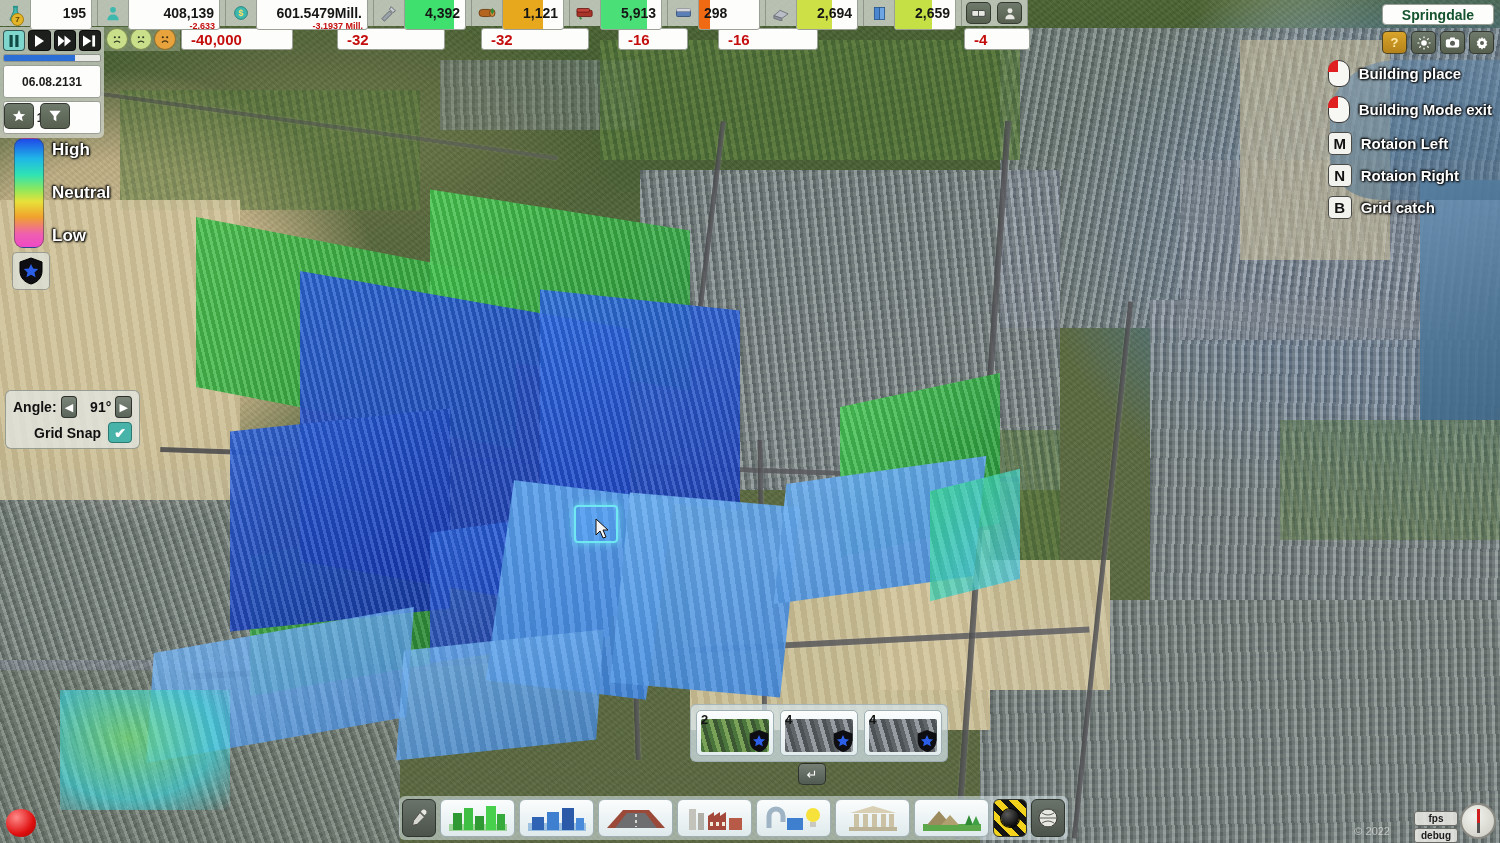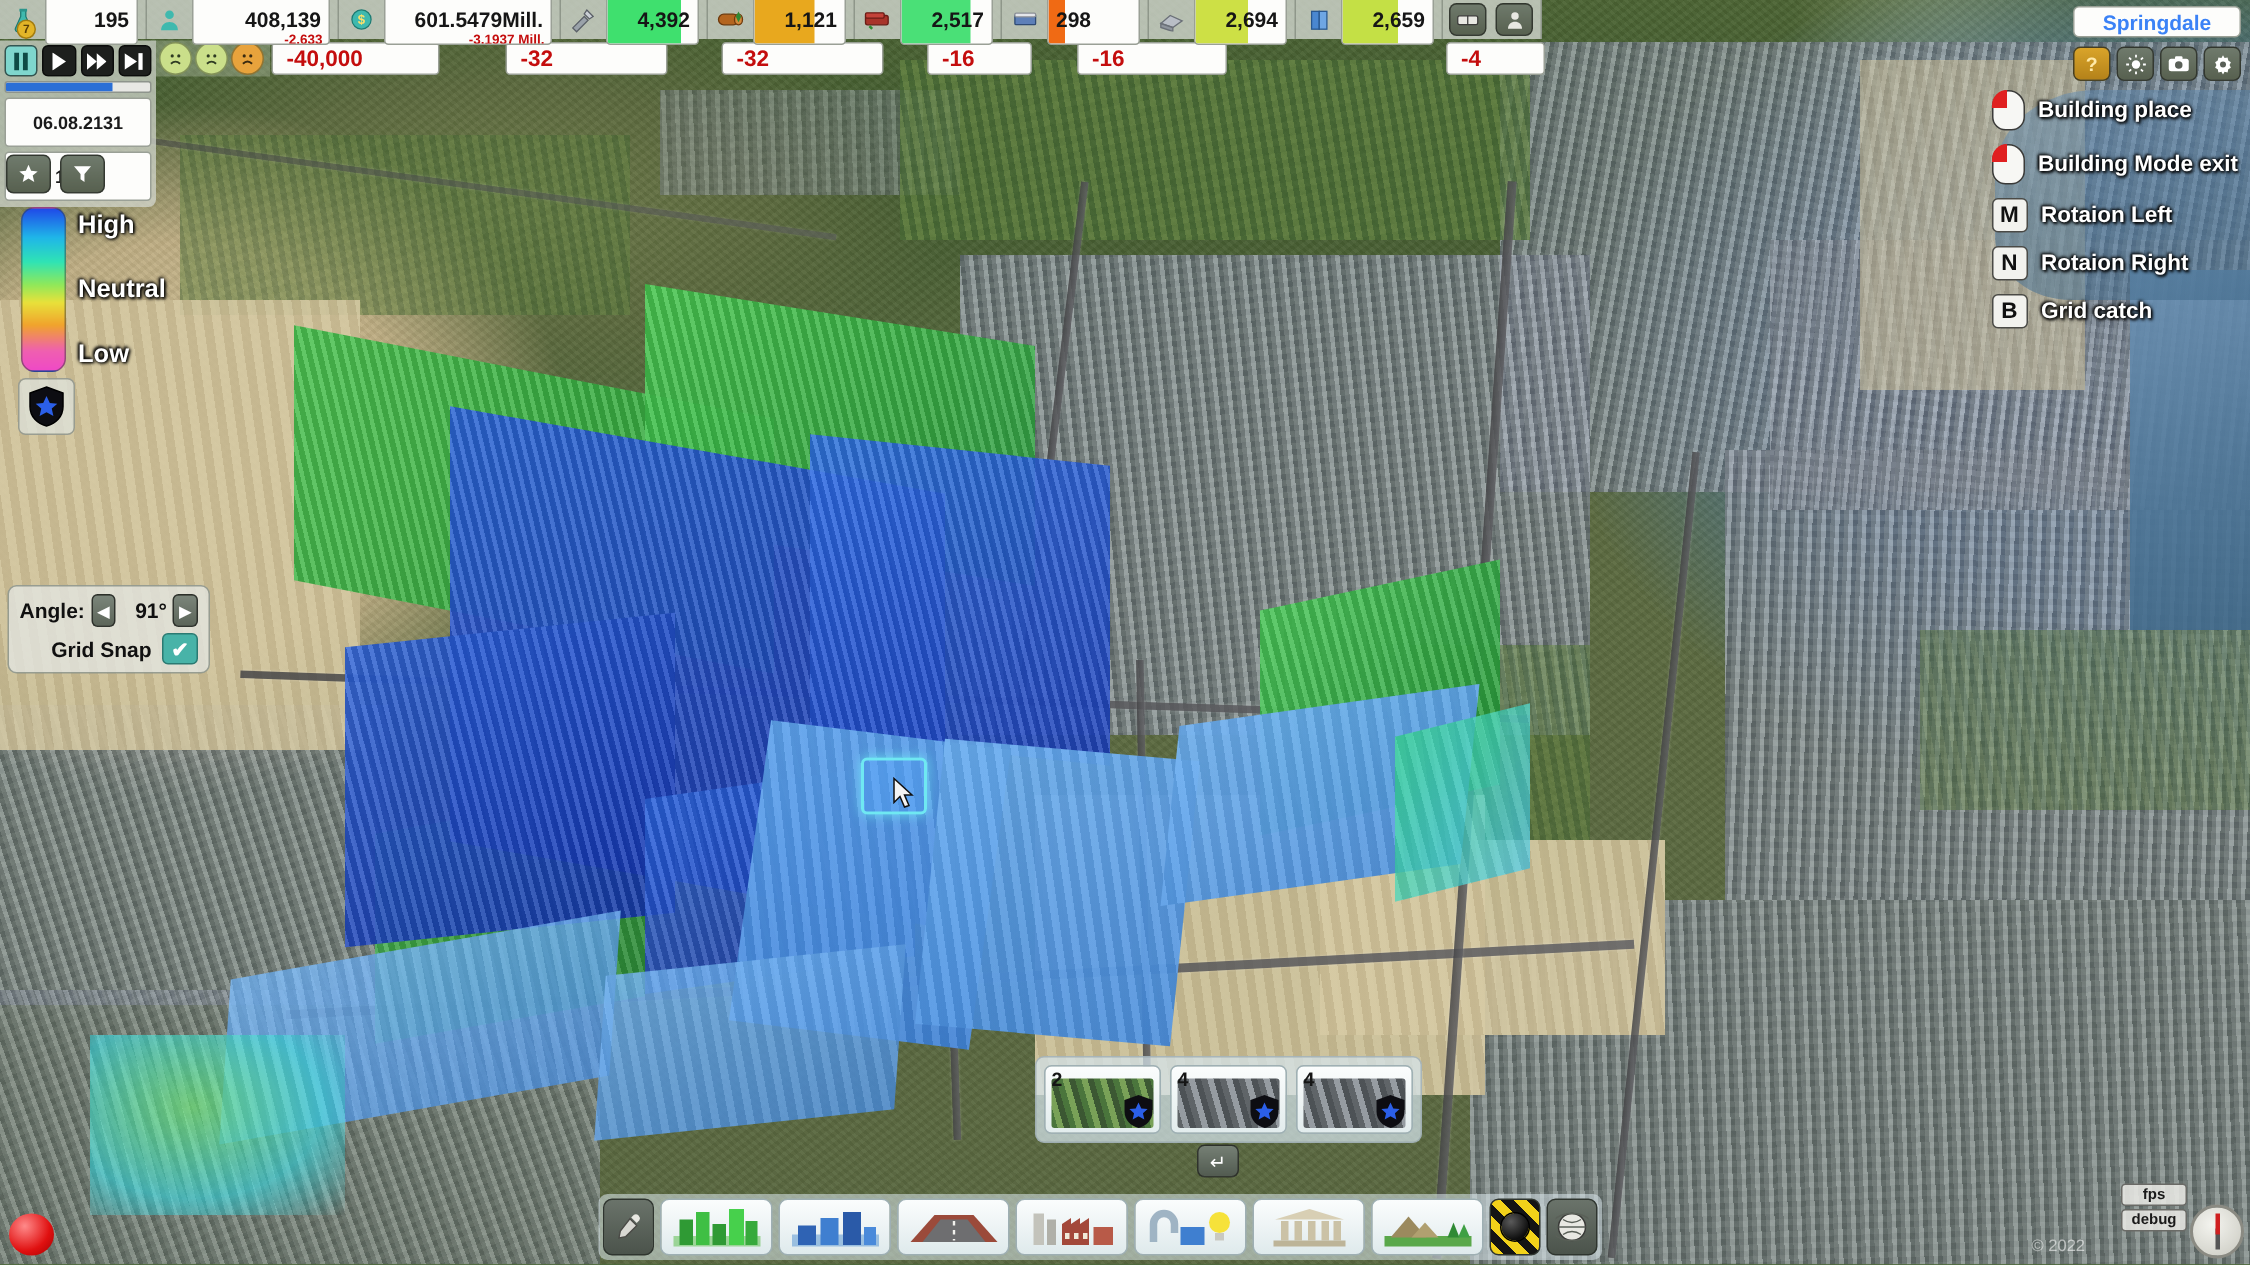--- a/index.html
+++ b/index.html
@@ -241,21 +241,21 @@
     display: flex; align-items: center; justify-content: center;
     color: #fff; font-size: 14px; font-weight: bold; cursor: pointer;
   }
 
   
   #cityname {
     position: absolute; top: 4px; right: 6px;
     width: 112px; height: 21px;
     background: #fdfdfb; border: 1px solid #9aa096; border-radius: 4px;
     display: flex; align-items: center; justify-content: center;
-    font-size: 14px; font-weight: bold; color: #3b82f6;
+    font-size: 14px; font-weight: bold; color: #14532d;
     z-index: 40;
   }
   #trbtns {
     position: absolute; top: 31px; right: 6px;
     display: flex; gap: 4px; z-index: 40;
   }
   #trbtns .sqbtn { width: 25px; height: 23px; font-size: 12px; }
   #trbtns .sqbtn.help { background: linear-gradient(180deg,#d9a42a,#b4821a); }
 
   
@@ -360,21 +360,21 @@
   }
   .tbtn.hazard::after {
     content: ""; position: absolute; width: 18px; height: 18px; border-radius: 50%;
     background: radial-gradient(circle at 35% 30%, #5a5a5a, #0e0e0e 70%);
     box-shadow: 0 0 0 1px #000;
   }
   .tart { width: 62px; height: 28px; border-radius: 3px; }
 
   
   #fpsbox {
-    position: absolute; right: 42px; bottom: 22px;
+    position: absolute; right: 42px; bottom: 0;
     display: flex; flex-direction: column; gap: 2px; z-index: 40;
   }
   .fpsbtn {
     width: 44px; height: 15px;
     background: rgba(232,232,228,0.88);
     border: 1px solid #6a6a66; border-radius: 3px;
     display: flex; align-items: center; justify-content: center;
     font-size: 10px; font-weight: bold; color: #1a1a1a;
     cursor: pointer;
   }
@@ -566,21 +566,21 @@
   <div class="res">
     <div class="resicon">
       <svg width="20" height="16" viewBox="0 0 22 18">
           <rect x="2" y="6" width="17" height="7" rx="1.5" fill="#a8342a" stroke="#6a1c16"></rect>
           <rect x="2" y="4" width="14" height="4" rx="1" fill="#c4433a" stroke="#6a1c16"></rect>
           <path d="M5 14l2 2" stroke="#2f8a32" stroke-width="2"></path>
         </svg>
     </div>
     <div class="resval">
       <div class="fill" style="width:76%;background:#4ae077;"></div>
-      <span>2,517</span>
+      <span>5,913</span>
     </div>
   </div>
 
   <div class="res">
     <div class="resicon">
       <svg width="19" height="16" viewBox="0 0 22 18">
           <rect x="3" y="5" width="16" height="8" rx="1" fill="#5d7fb8" stroke="#2f4a74"></rect>
           <rect x="3" y="4" width="16" height="3" rx="1" fill="#e4e6ea" stroke="#8a8f96"></rect>
         </svg>
     </div>

